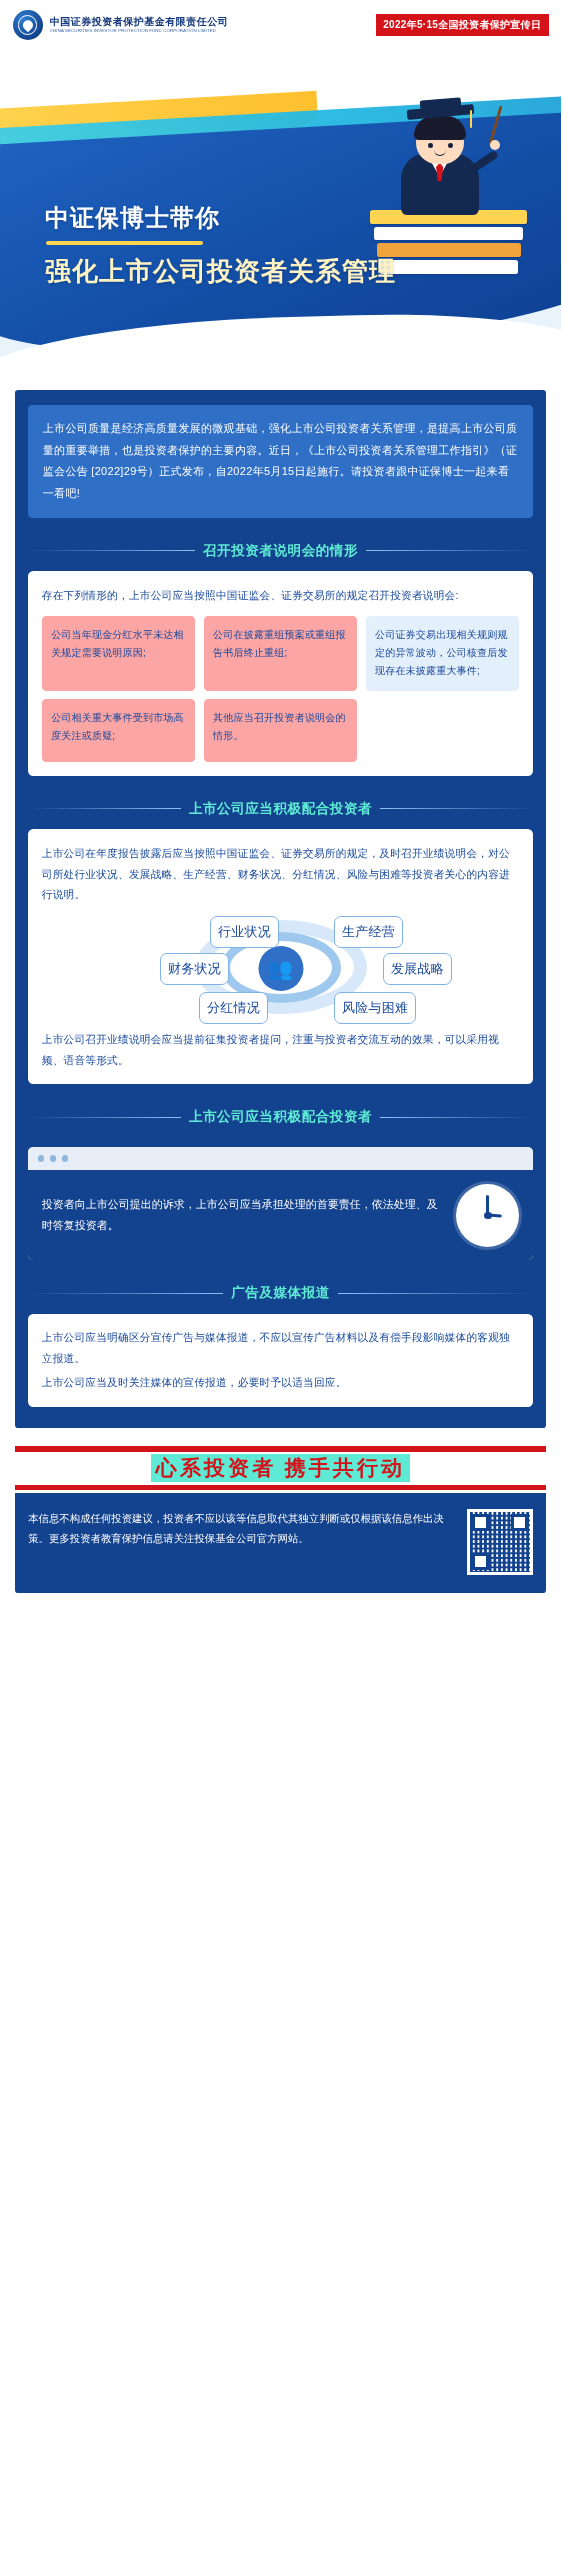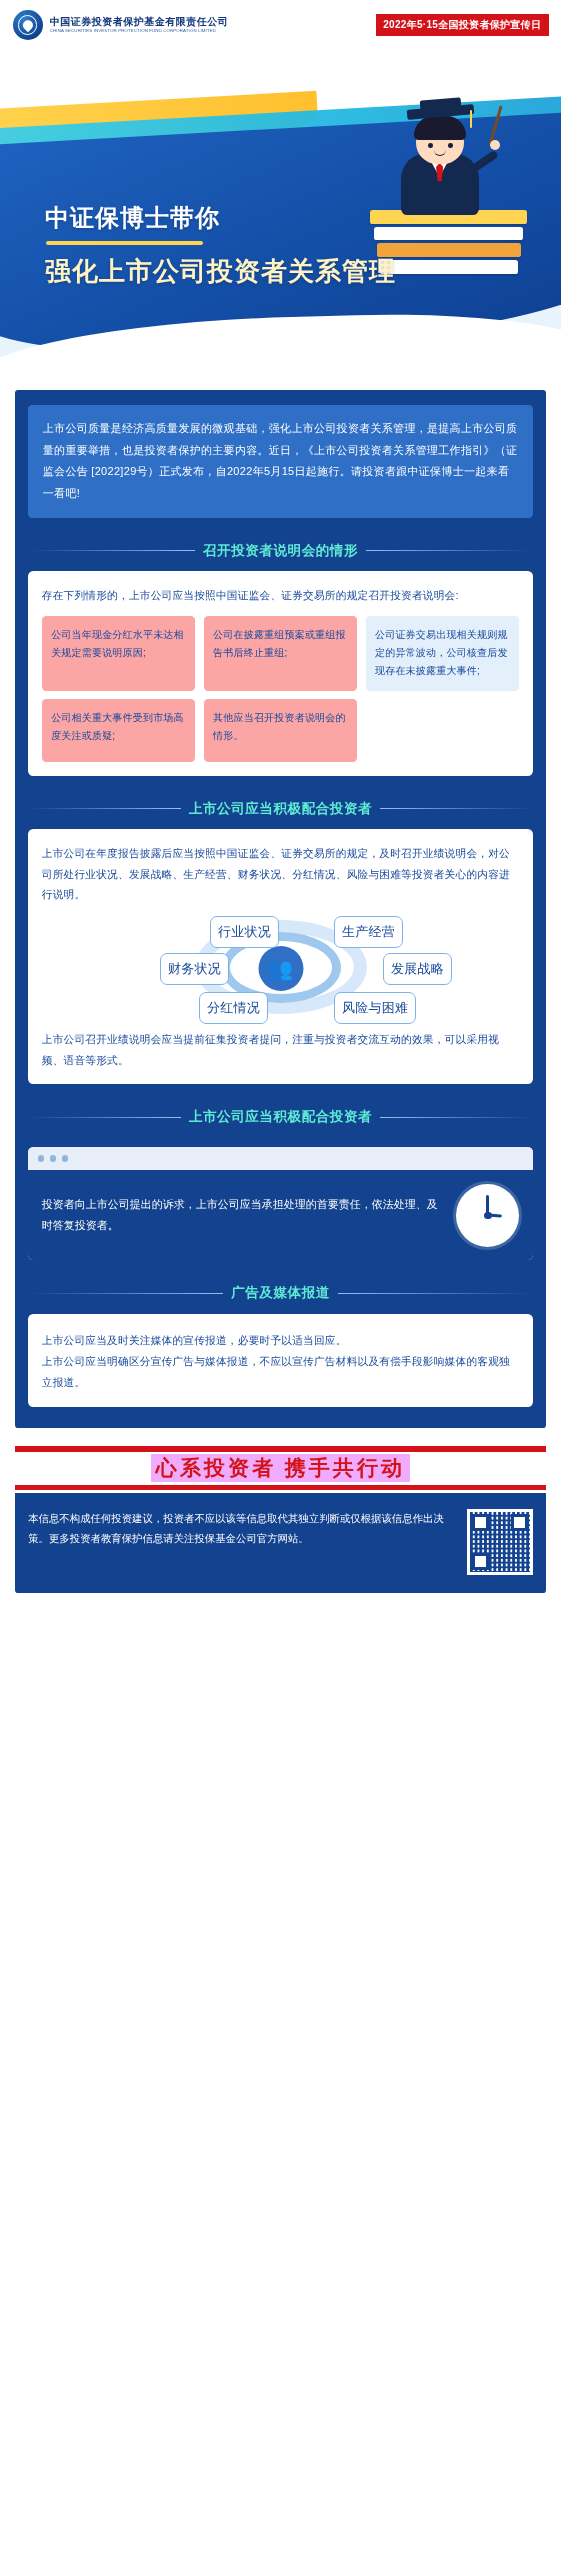--- a/index.html
+++ b/index.html
@@ -574,21 +574,21 @@
     position: absolute;
     left: 0; right: 0;
     height: 5.2px;
     background: #d4121a;
   }
   .footer-slogan .bar.top { top: 3.1px; }
   .footer-slogan .bar.bot { bottom: 3.1px; }
   .footer-slogan .txt {
     position: relative;
     z-index: 2;
-    background: #f0abfc;
+    background: #5eead4;
     padding: 0 5.2px;
     color: #d4121a;
     font-size: 21px;
     font-weight: bold;
     letter-spacing: 3.1px;
     font-family: "Liberation Serif", serif;
   }
 
   .footer {
     margin: 0 14.6px 0;
@@ -762,22 +762,22 @@
         </div>
       </div>
 
       <div class="sec-head">
         <div class="rule"></div>
         <div class="title">广告及媒体报道</div>
         <div class="rule right"></div>
       </div>
 
       <div class="white-card">
+        <p>上市公司应当明确区分宣传广告与媒体报道，不应以宣传广告材料以及有偿手段影响媒体的客观独立报道。</p>
         <p style="margin-top:3.1px">上市公司应当及时关注媒体的宣传报道，必要时予以适当回应。</p>
-        <p>上市公司应当明确区分宣传广告与媒体报道，不应以宣传广告材料以及有偿手段影响媒体的客观独立报道。</p>
       </div>
 
     </div>
 
     <div class="footer-slogan">
       <div class="bar top"></div>
       <div class="bar bot"></div>
       <div class="txt">心系投资者  携手共行动</div>
     </div>
 

